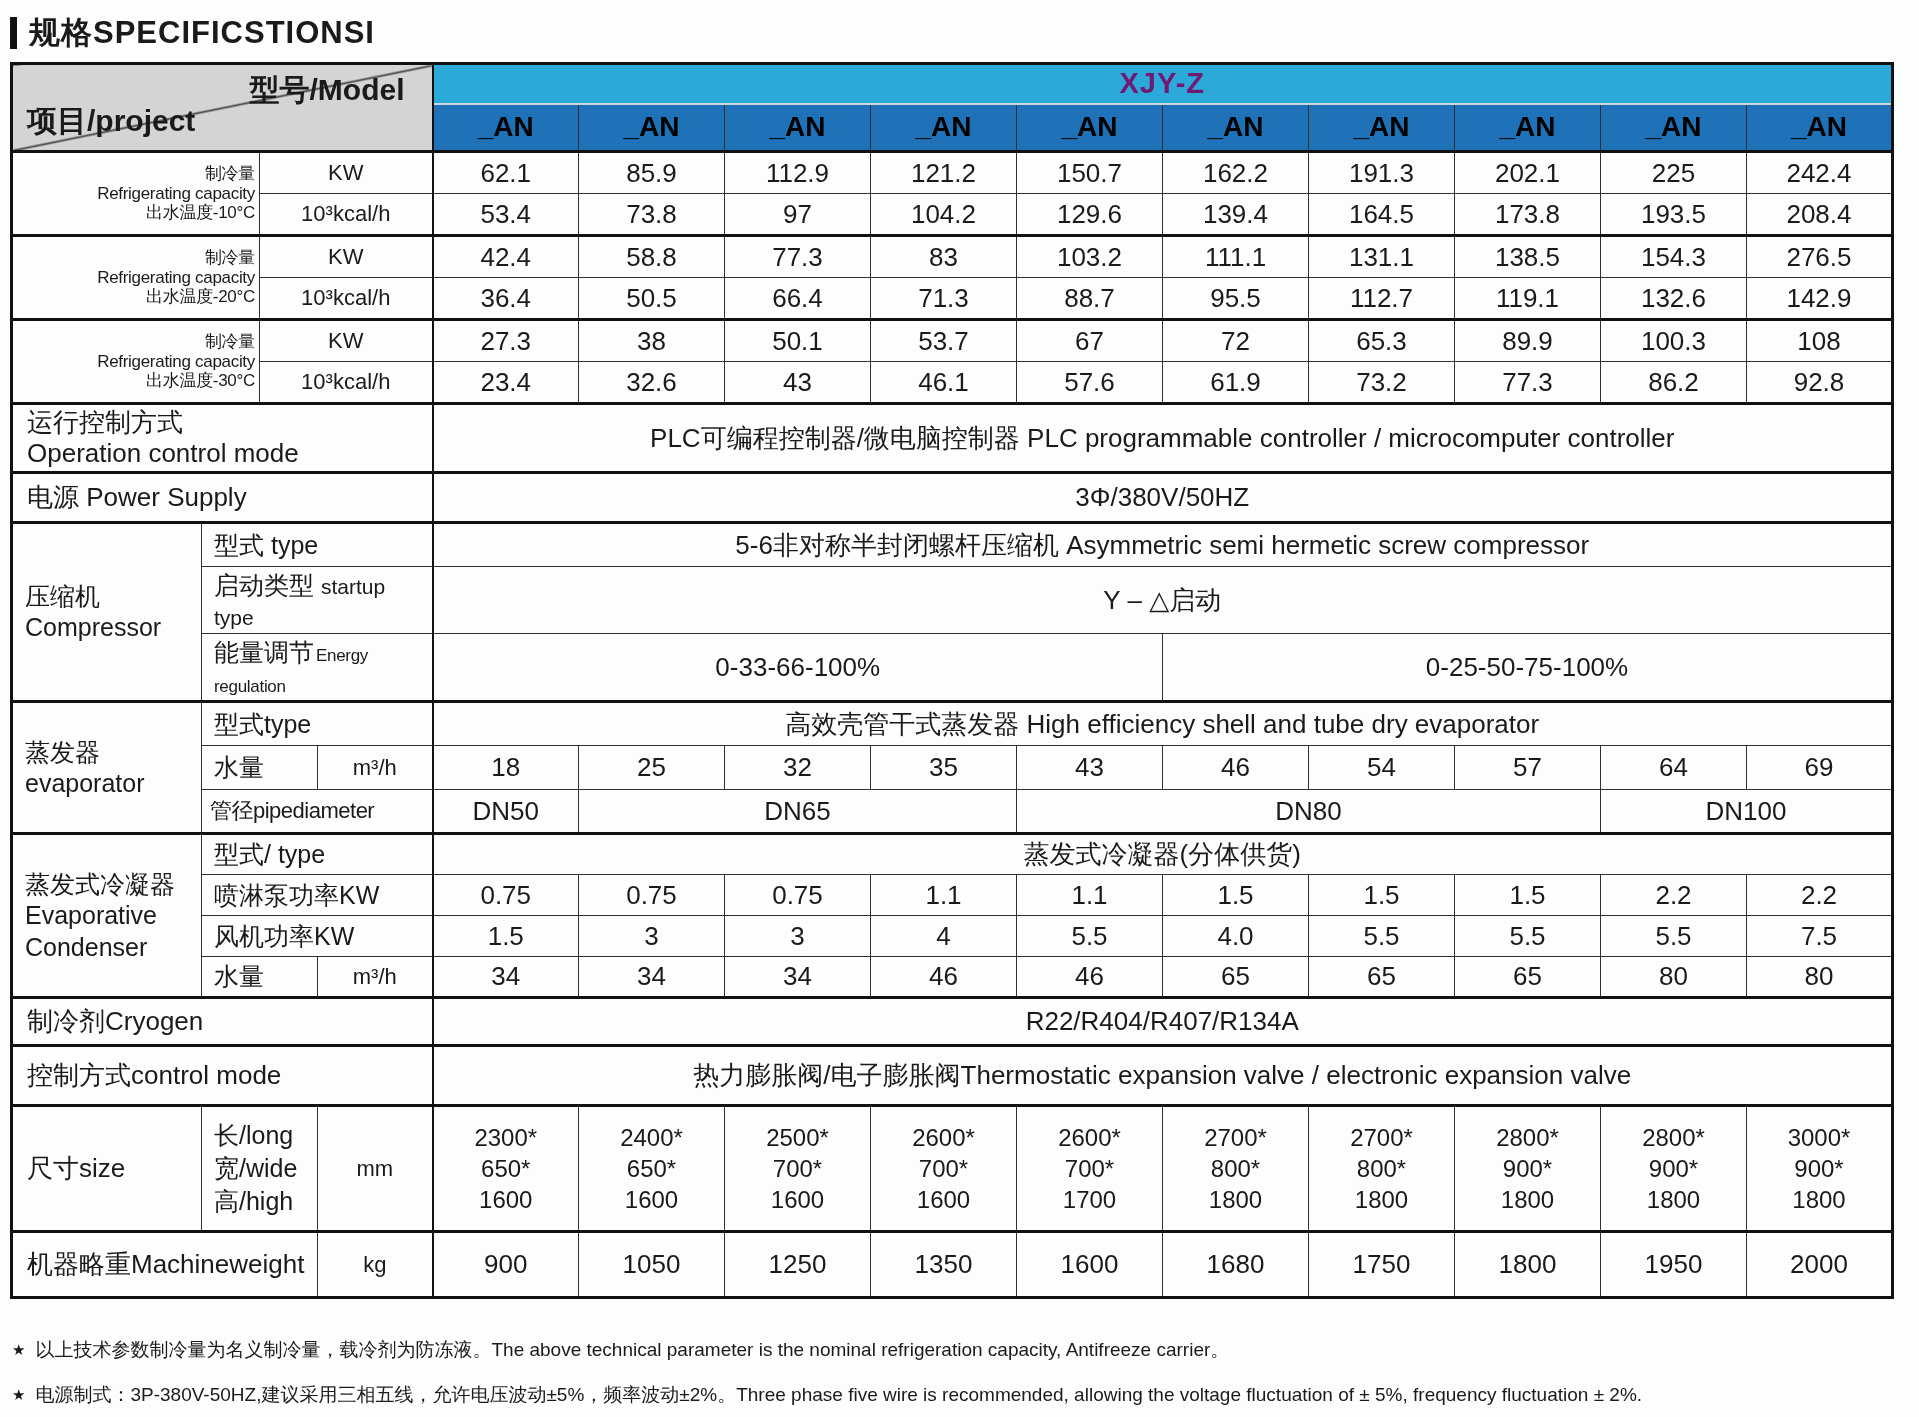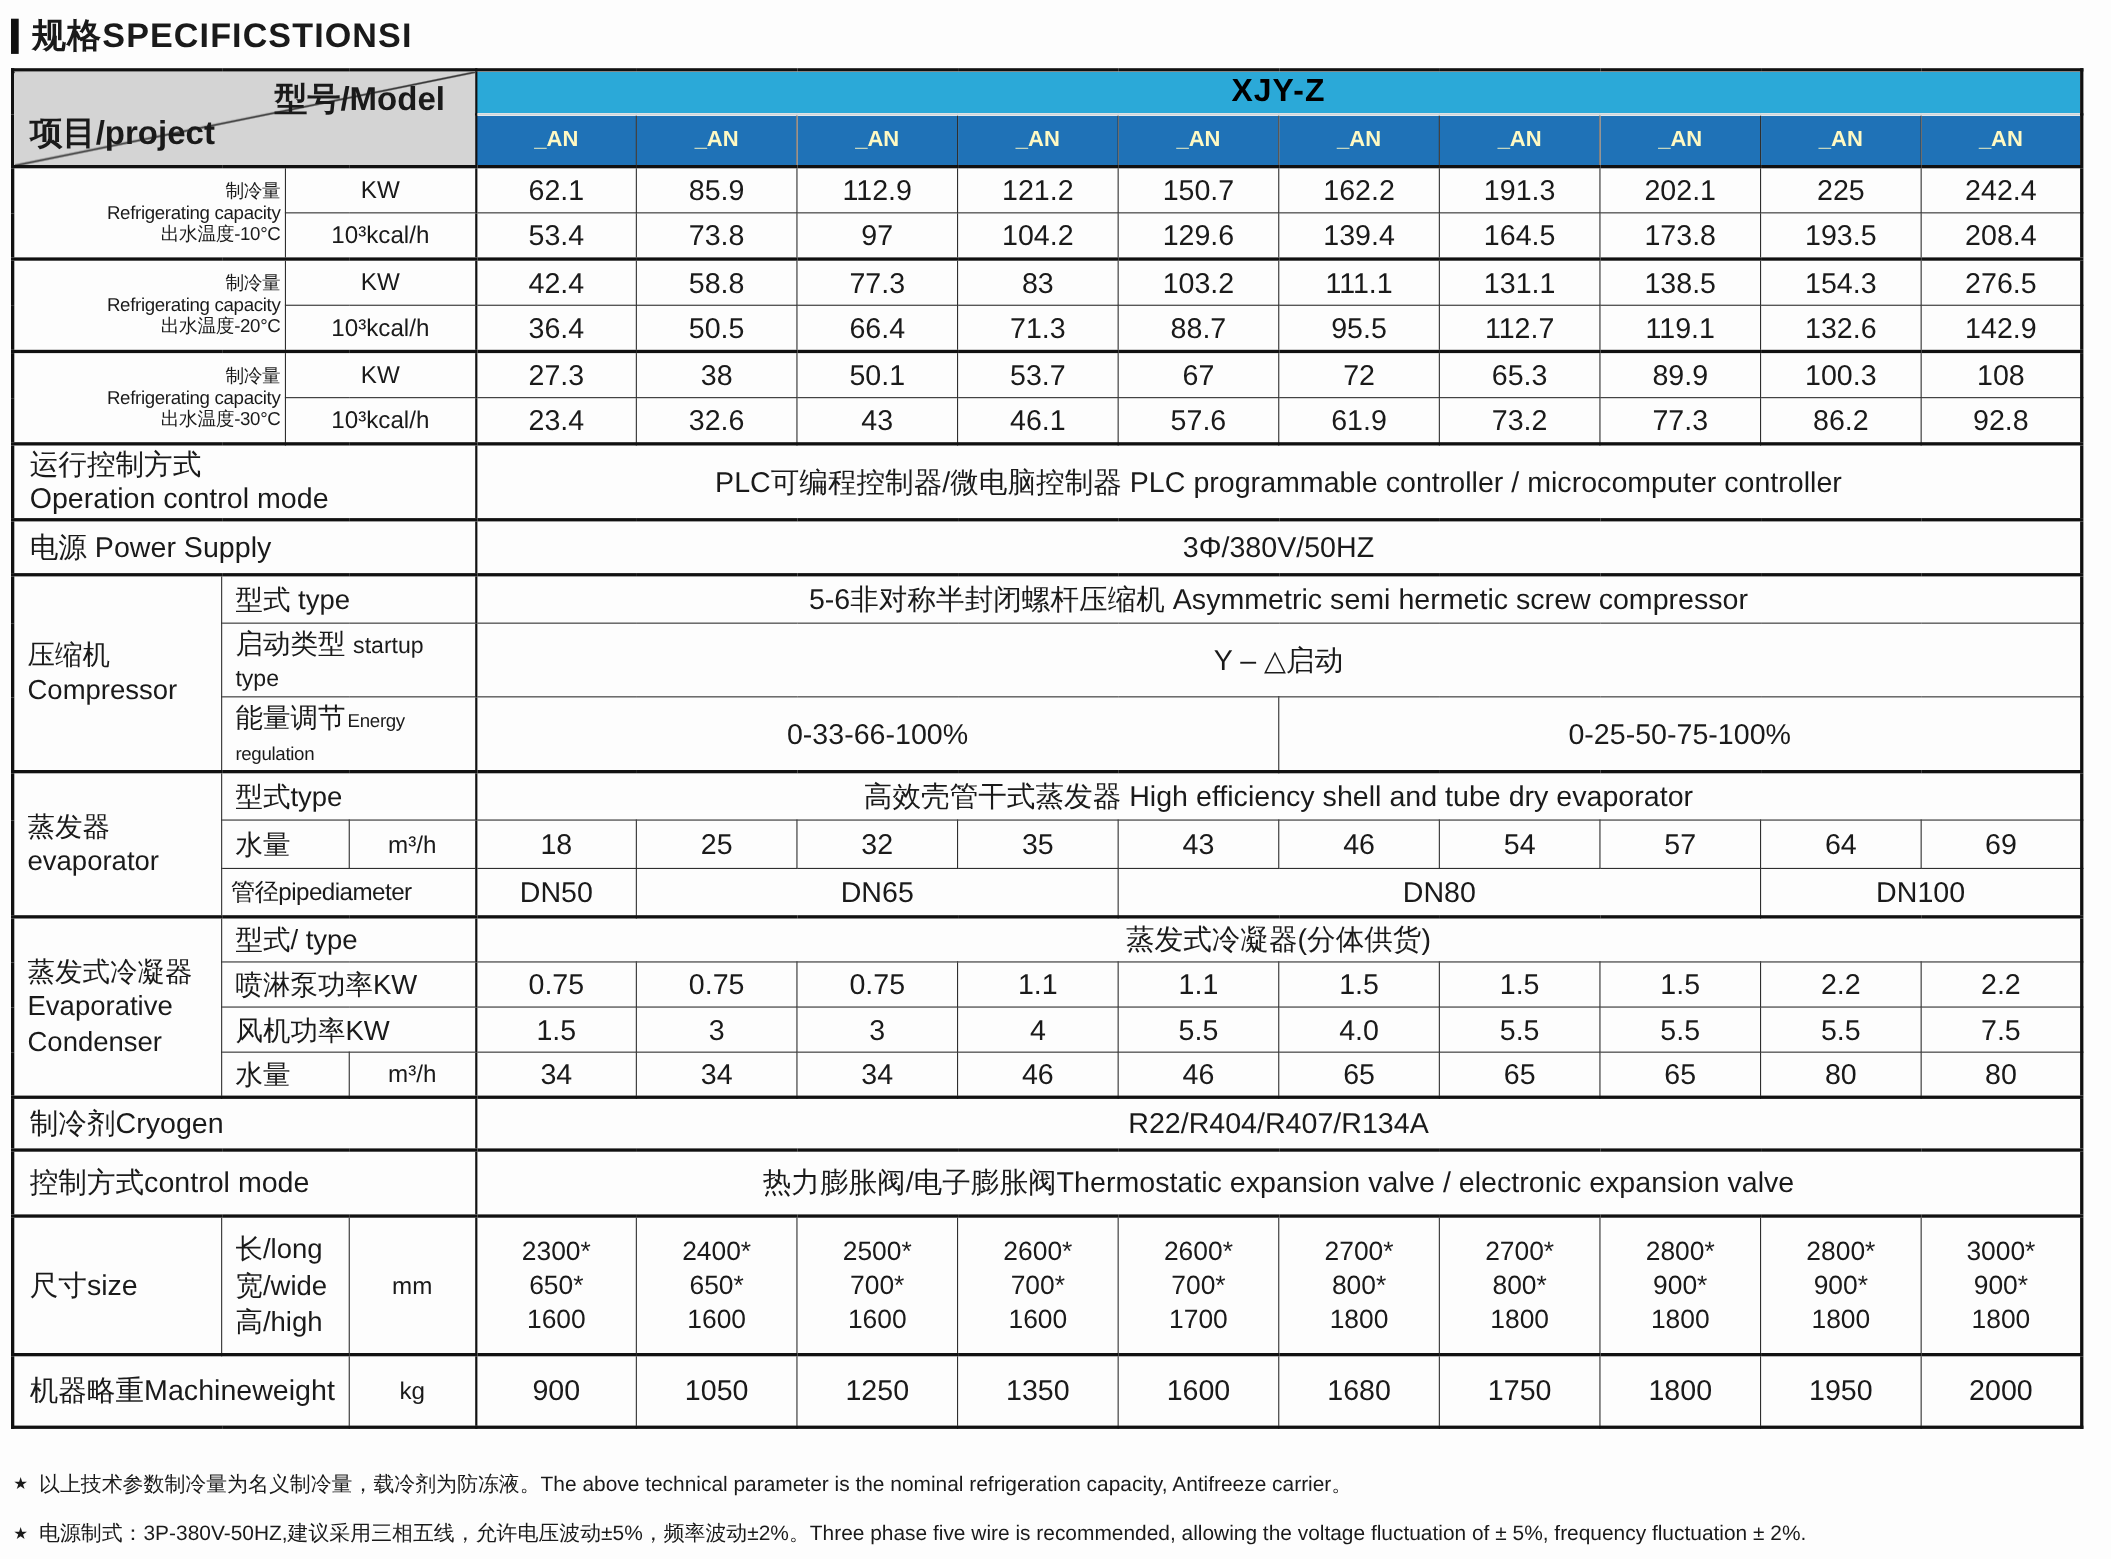--- a/index.html
+++ b/index.html
@@ -15,22 +15,22 @@
   td.dv{border-left:2.5px solid #111;}
   .preline{white-space:pre-line;}
 
   
   tr.r-model{height:40px;}
   tr.r-an{height:48px;}
   td.diag{background-color:#D4D4D4;position:relative;border-right:2.5px solid #111;padding:0;
     background-image:linear-gradient(to bottom right,transparent calc(50% - 1.4px),#3a3a3a calc(50% - 0.3px),#3a3a3a calc(50% + 0.3px),transparent calc(50% + 1.4px));}
   .diag-model{position:absolute;top:5px;right:27px;font-weight:bold;font-size:30px;}
   .diag-project{position:absolute;bottom:8px;left:14px;font-weight:bold;font-size:30px;}
-  td.series{background:#2BA9D8;color:#000000;font-weight:bold;font-size:29px;letter-spacing:1px;border-bottom:2px solid #cfd6da;}
-  td.an{background:#1F72B7;color:#fef9c3;font-weight:bold;font-size:20px;margin-left:44px;}
+  td.series{background:#2BA9D8;color:#701a75;font-weight:bold;font-size:29px;letter-spacing:1px;border-bottom:2px solid #cfd6da;}
+  td.an{background:#1F72B7;color:#000000;font-weight:bold;font-size:28px;margin-left:44px;}
 
   
   tr.r-cap{height:42px;}
   tr.r-mid{height:50px;}
   tr.r-sub{height:44px;}
   tr.r-cond{height:41px;}
   tr.r-cryo{height:48px;}
   tr.r-ctrl{height:60px;}
   tr.r-size{height:126px;}
   tr.r-weight{height:66px;}

